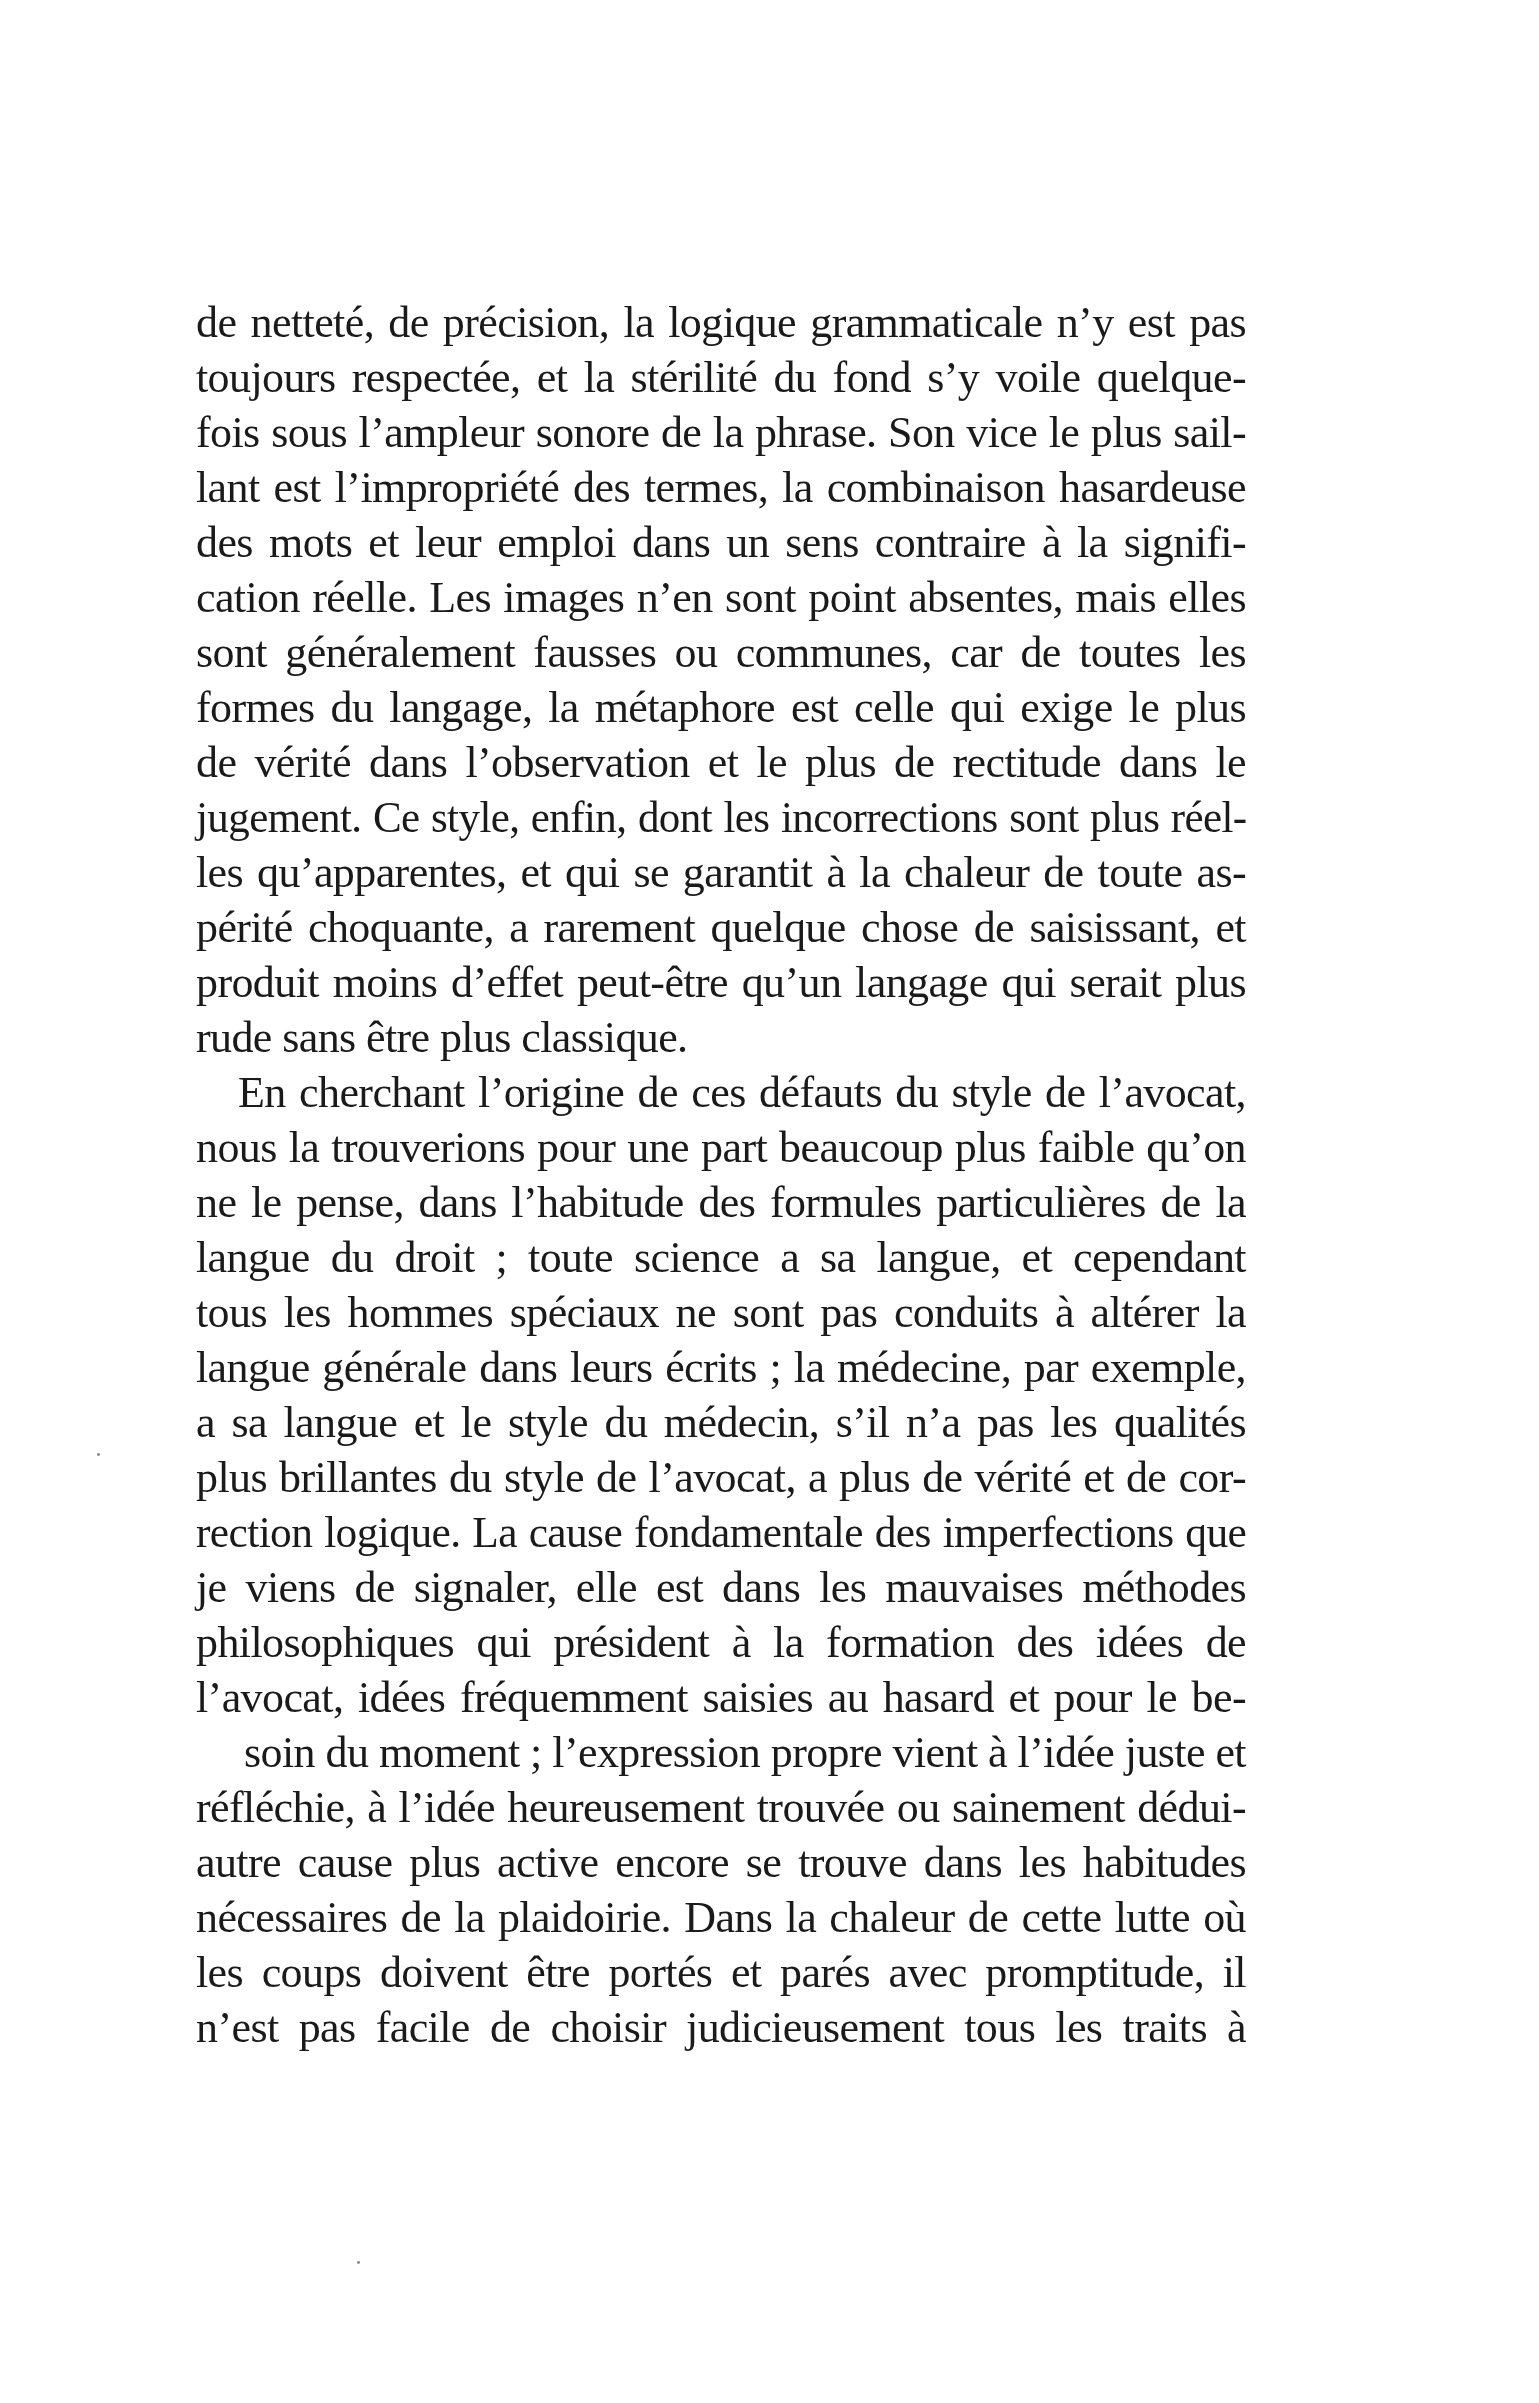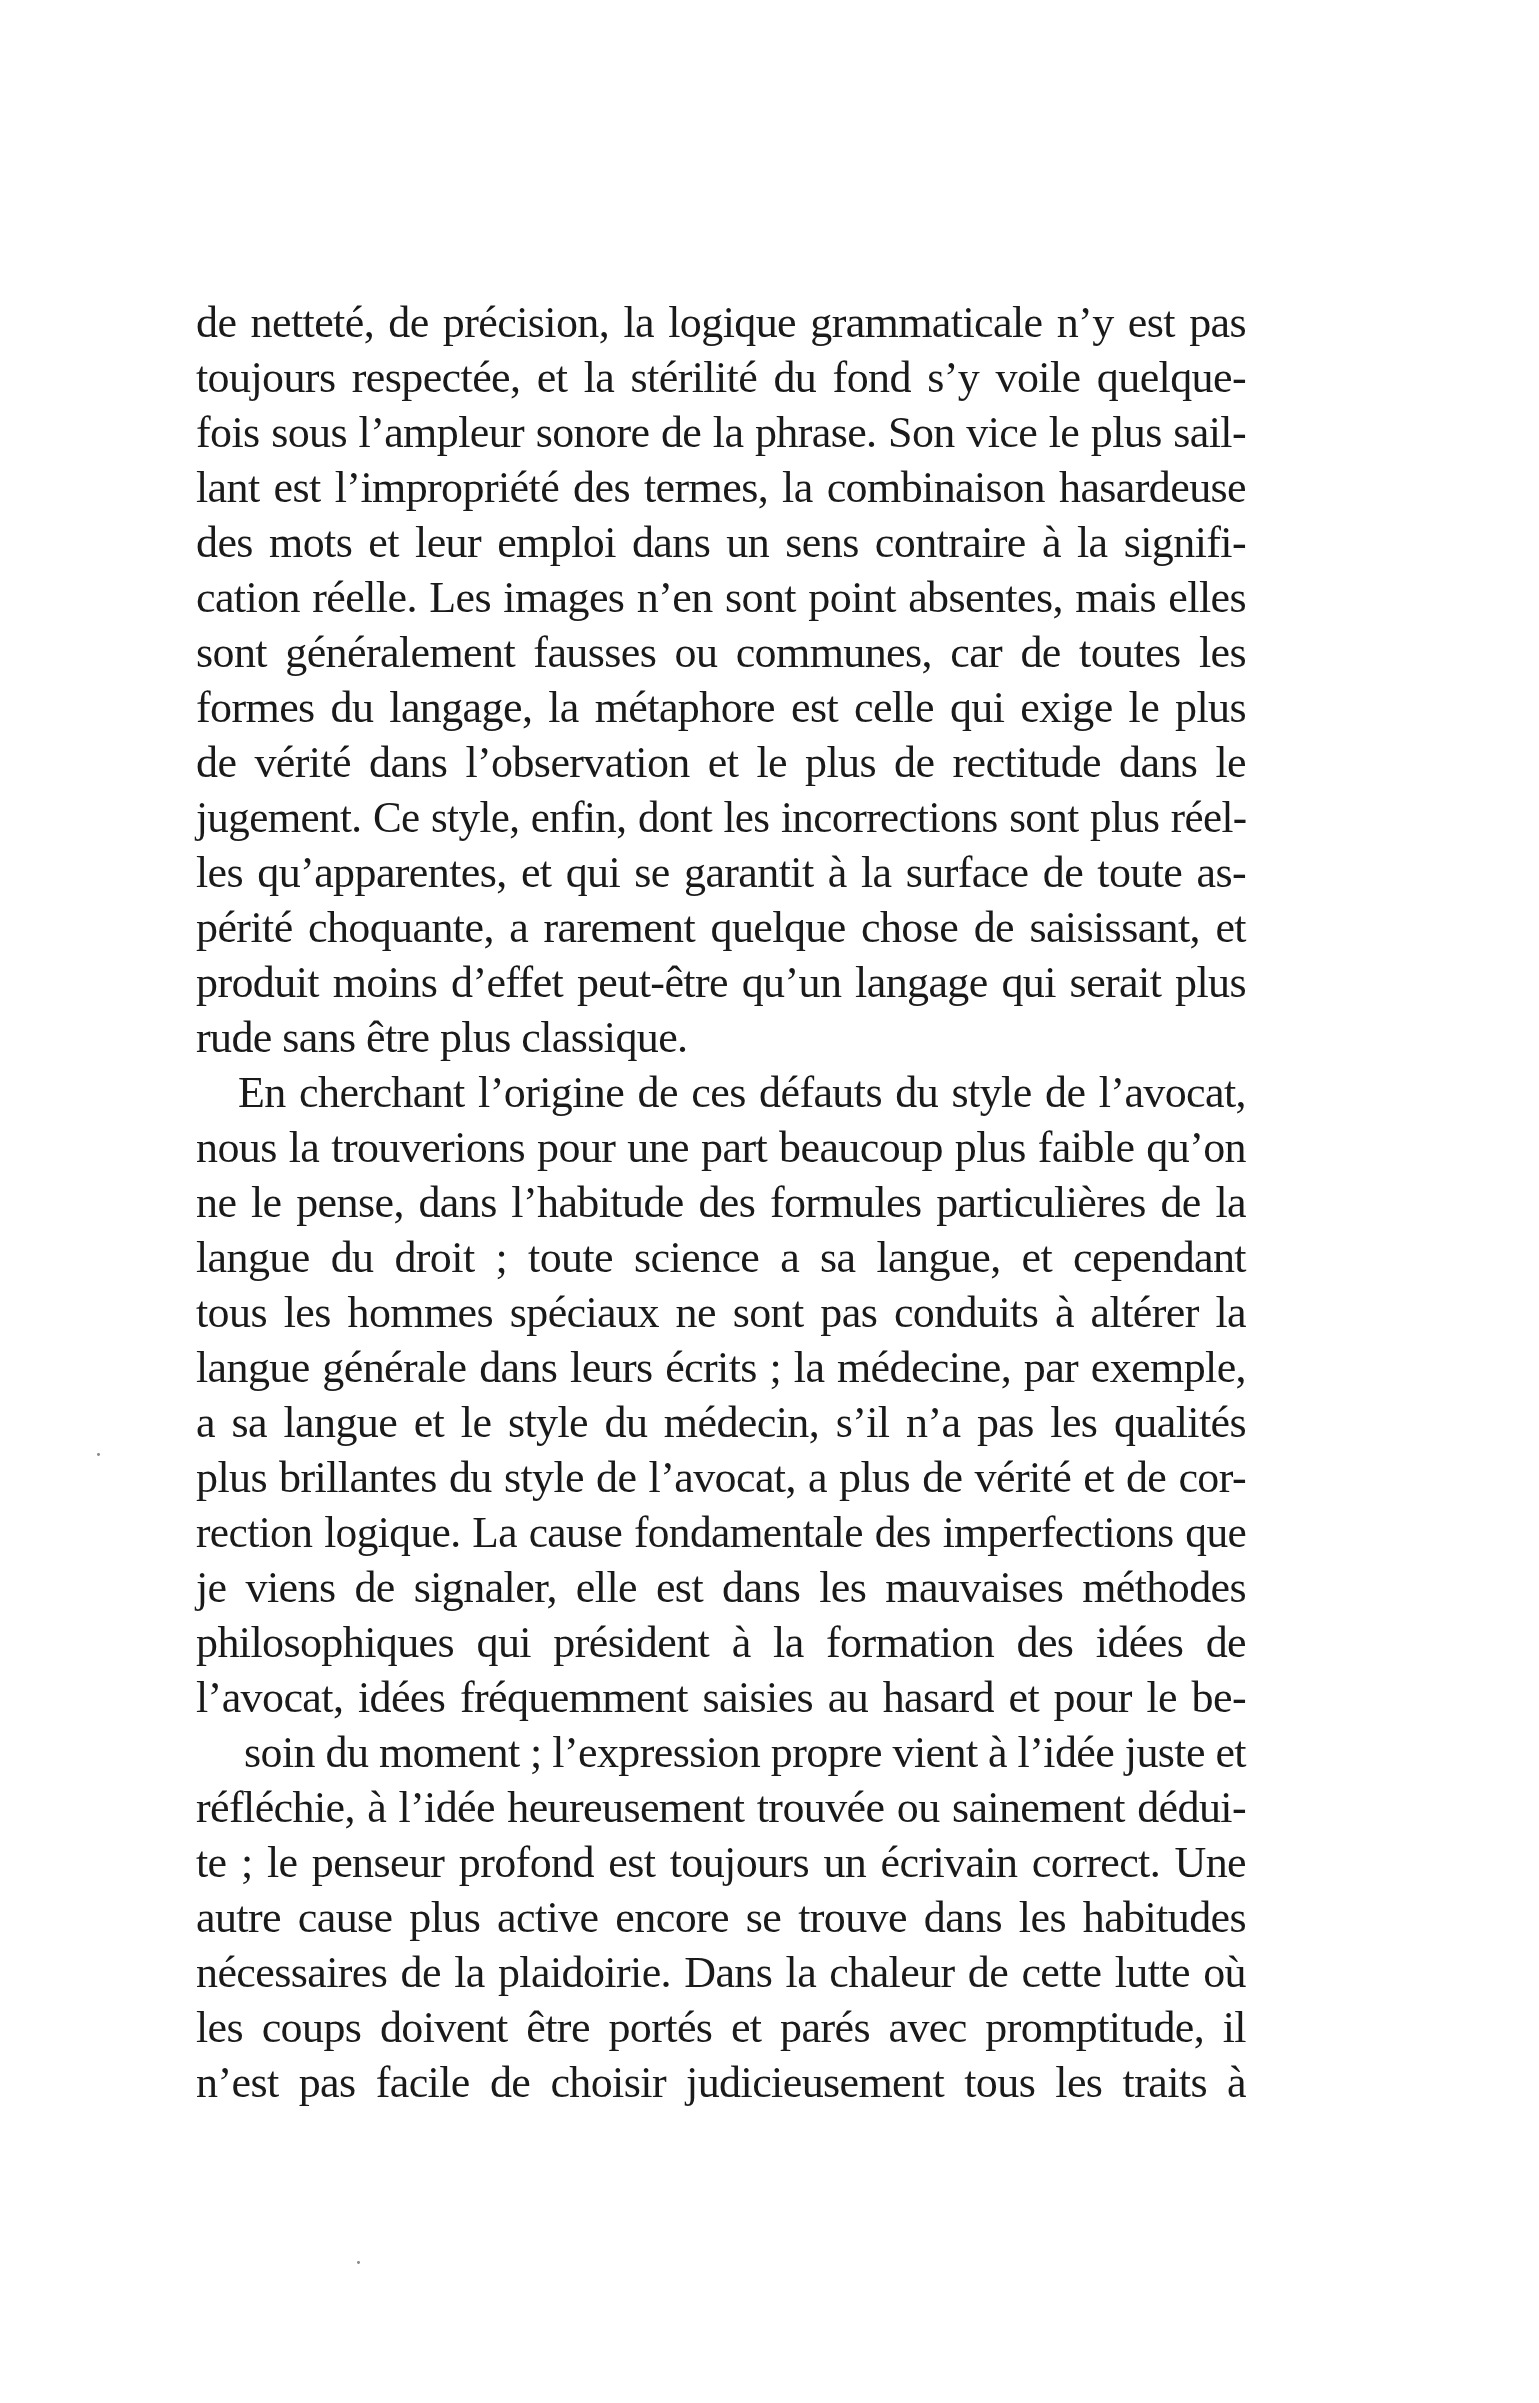--- a/index.html
+++ b/index.html
@@ -35,39 +35,38 @@
       <div class="line" style="height: 55px; line-height: 55px;">de netteté, de précision, la logique grammaticale n’y est pas</div>
       <div class="line" style="height: 55px; line-height: 55px;">toujours respectée, et la stérilité du fond s’y voile quelque-</div>
       <div class="line" style="height: 55px; line-height: 55px;">fois sous l’ampleur sonore de la phrase. Son vice le plus sail-</div>
       <div class="line" style="height: 55px; line-height: 55px;">lant est l’impropriété des termes, la combinaison hasardeuse</div>
       <div class="line" style="height: 55px; line-height: 55px;">des mots et leur emploi dans un sens contraire à la signifi-</div>
       <div class="line" style="height: 55px; line-height: 55px;">cation réelle. Les images n’en sont point absentes, mais elles</div>
       <div class="line" style="height: 55px; line-height: 55px;">sont généralement fausses ou communes, car de toutes les</div>
       <div class="line" style="height: 55px; line-height: 55px;">formes du langage, la métaphore est celle qui exige le plus</div>
       <div class="line" style="height: 55px; line-height: 55px;">de vérité dans l’observation et le plus de rectitude dans le</div>
       <div class="line" style="height: 55px; line-height: 55px; transform-origin: left center; transform: scaleX(0.9773); width: 1075px;">jugement. Ce style, enfin, dont les incorrections sont plus réel-</div>
-      <div class="line" style="height: 55px; line-height: 55px;">les qu’apparentes, et qui se garantit à la surface de toute as-</div>
+      <div class="line" style="height: 55px; line-height: 55px;">les qu’apparentes, et qui se garantit à la chaleur de toute as-</div>
       <div class="line" style="height: 55px; line-height: 55px;">périté choquante, a rarement quelque chose de saisissant, et</div>
       <div class="line" style="height: 55px; line-height: 55px;">produit moins d’effet peut-être qu’un langage qui serait plus</div>
       <div class="line last" style="height: 55px; line-height: 55px;">rude sans être plus classique.</div>
       <div class="line indent" style="height: 55px; line-height: 55px;">En cherchant l’origine de ces défauts du style de l’avocat,</div>
       <div class="line" style="height: 55px; line-height: 55px;">nous la trouverions pour une part beaucoup plus faible qu’on</div>
       <div class="line" style="height: 55px; line-height: 55px;">ne le pense, dans l’habitude des formules particulières de la</div>
       <div class="line" style="height: 55px; line-height: 55px;">langue du droit ; toute science a sa langue, et cependant</div>
       <div class="line" style="height: 55px; line-height: 55px;">tous les hommes spéciaux ne sont pas conduits à altérer la</div>
       <div class="line" style="height: 55px; line-height: 55px;">langue générale dans leurs écrits ; la médecine, par exemple,</div>
       <div class="line" style="height: 55px; line-height: 55px;">a sa langue et le style du médecin, s’il n’a pas les qualités</div>
       <div class="line" style="height: 55px; line-height: 55px;">plus brillantes du style de l’avocat, a plus de vérité et de cor-</div>
       <div class="line" style="height: 55px; line-height: 55px; transform-origin: left center; transform: scaleX(0.9861); width: 1065px;">rection logique. La cause fondamentale des imperfections que</div>
       <div class="line" style="height: 55px; line-height: 55px;">je viens de signaler, elle est dans les mauvaises méthodes</div>
       <div class="line" style="height: 55px; line-height: 55px;">philosophiques qui président à la formation des idées de</div>
       <div class="line" style="height: 55px; line-height: 55px;">l’avocat, idées fréquemment saisies au hasard et pour le be-</div>
       <div class="line" style="height: 55px; line-height: 55px; margin-left: 48px;">soin du moment ; l’expression propre vient à l’idée juste et</div>
       <div class="line" style="height: 55px; line-height: 55px;">réfléchie, à l’idée heureusement trouvée ou sainement dédui-</div>
-      <div class="line" style="height: 55px; line-height: 55px;">te ; le penseur profond est toujours un écrivain correct. Une</div>
       <div class="line" style="height: 55px; line-height: 55px;">autre cause plus active encore se trouve dans les habitudes</div>
       <div class="line" style="height: 55px; line-height: 55px;">nécessaires de la plaidoirie. Dans la chaleur de cette lutte où</div>
       <div class="line" style="height: 55px; line-height: 55px;">les coups doivent être portés et parés avec promptitude, il</div>
       <div class="line" style="height: 55px; line-height: 55px;">n’est pas facile de choisir judicieusement tous les traits à</div>
     </div>
   <span class="speck" style="left:97px; top:1453px;"></span>
   <span class="speck" style="left:357px; top:2261px;"></span>
 </div>
 
 

